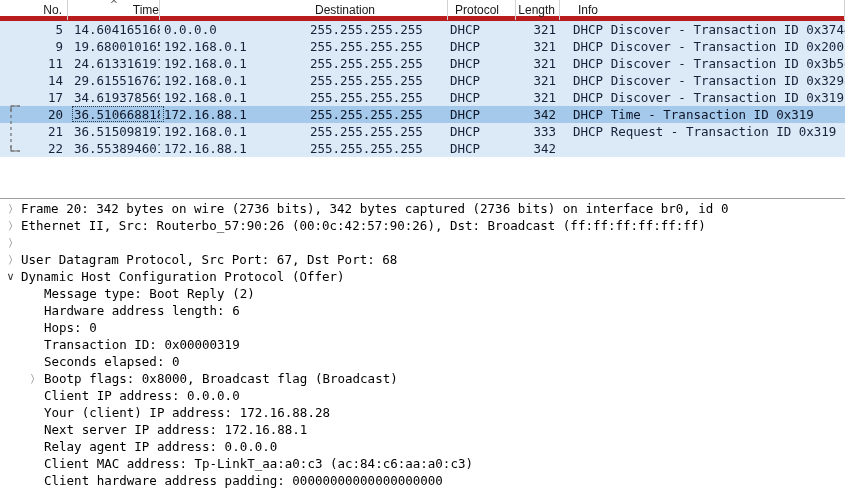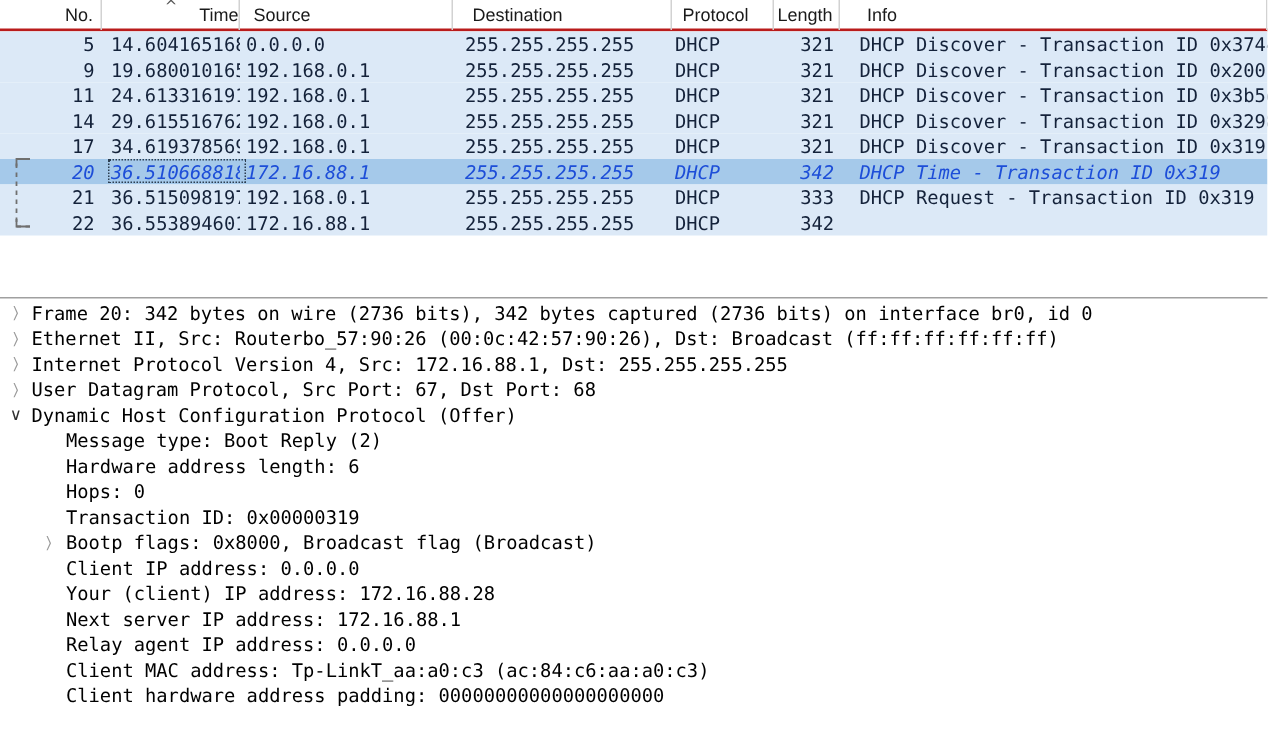--- a/index.html
+++ b/index.html
@@ -34,21 +34,21 @@
     background: #ffffff;
     border-bottom: 1px solid #a0a0a0;
     box-sizing: border-box;
     overflow: hidden;
   }
 
   .list-header {
     position: relative;
     height: 21px;
     background: #ffffff;
-    border-bottom: 2px solid #b91c1c;
+    border-bottom: 5px solid #b91c1c;
     box-sizing: border-box;
     font-family: "Liberation Sans", "DejaVu Sans", sans-serif;
     font-size: 12px;
     color: #1a1a1a;
     white-space: nowrap;
   }
   .hcell {
     position: absolute;
     top: 0;
     height: 20px;
@@ -79,22 +79,21 @@
   .prow {
     position: relative;
     height: 17px;
     line-height: 17px;
     white-space: nowrap;
     background: #dce9f7;
     color: #14223a;
   }
   .prow.selected {
     background: #a5c9ea;
-    color: #1d4ed8;
-    font-style: italic;
+    color: #0f172a;
   }
   .pcell {
     position: absolute;
     top: 0;
     height: 17px;
     line-height: 17px;
     overflow: hidden;
     box-sizing: border-box;
     font-family: "DejaVu Sans Mono", "Liberation Mono", monospace;
     font-size: 12.5px;
@@ -175,21 +174,20 @@
 </head>
 <body>
 
 <div id="app">
 
   <div class="packet-list-pane">
 
     <div class="list-header">
       <div class="hcell c-no">No.</div>
       <div class="hcell c-time">Time</div>
-      <div class="hcell c-source">Source</div>
       <div class="hcell c-dest">Destination</div>
       <div class="hcell c-proto">Protocol</div>
       <div class="hcell c-length">Length</div>
       <div class="hcell c-info">Info</div>
       <div class="sort-caret">^</div>
     </div>
 
     <div class="list-body" id="list-body">
         <div class="prow">
           <div class="pcell c-no">5</div>
@@ -276,21 +274,20 @@
       <div class="drow lvl0">
         <span class="twisty">〉</span>
         <span class="dtext">Frame 20: 342 bytes on wire (2736 bits), 342 bytes captured (2736 bits) on interface br0, id 0</span>
       </div>
       <div class="drow lvl0">
         <span class="twisty">〉</span>
         <span class="dtext">Ethernet II, Src: Routerbo_57:90:26 (00:0c:42:57:90:26), Dst: Broadcast (ff:ff:ff:ff:ff:ff)</span>
       </div>
       <div class="drow lvl0">
         <span class="twisty">〉</span>
-        <span class="dtext">Internet Protocol Version 4, Src: 172.16.88.1, Dst: 255.255.255.255</span>
       </div>
       <div class="drow lvl0">
         <span class="twisty">〉</span>
         <span class="dtext">User Datagram Protocol, Src Port: 67, Dst Port: 68</span>
       </div>
       <div class="drow lvl0">
         <span class="twisty open">∨</span>
         <span class="dtext">Dynamic Host Configuration Protocol (Offer)</span>
       </div>
       <div class="drow lvl1">
@@ -299,20 +296,23 @@
       <div class="drow lvl1">
         <span class="dtext">Hardware address length: 6</span>
       </div>
       <div class="drow lvl1">
         <span class="dtext">Hops: 0</span>
       </div>
       <div class="drow lvl1">
         <span class="dtext">Transaction ID: 0x00000319</span>
       </div>
       <div class="drow lvl1">
+        <span class="dtext">Seconds elapsed: 0</span>
+      </div>
+      <div class="drow lvl1">
         <span class="twisty">〉</span>
         <span class="dtext">Bootp flags: 0x8000, Broadcast flag (Broadcast)</span>
       </div>
       <div class="drow lvl1">
         <span class="dtext">Client IP address: 0.0.0.0</span>
       </div>
       <div class="drow lvl1">
         <span class="dtext">Your (client) IP address: 172.16.88.28</span>
       </div>
       <div class="drow lvl1">

